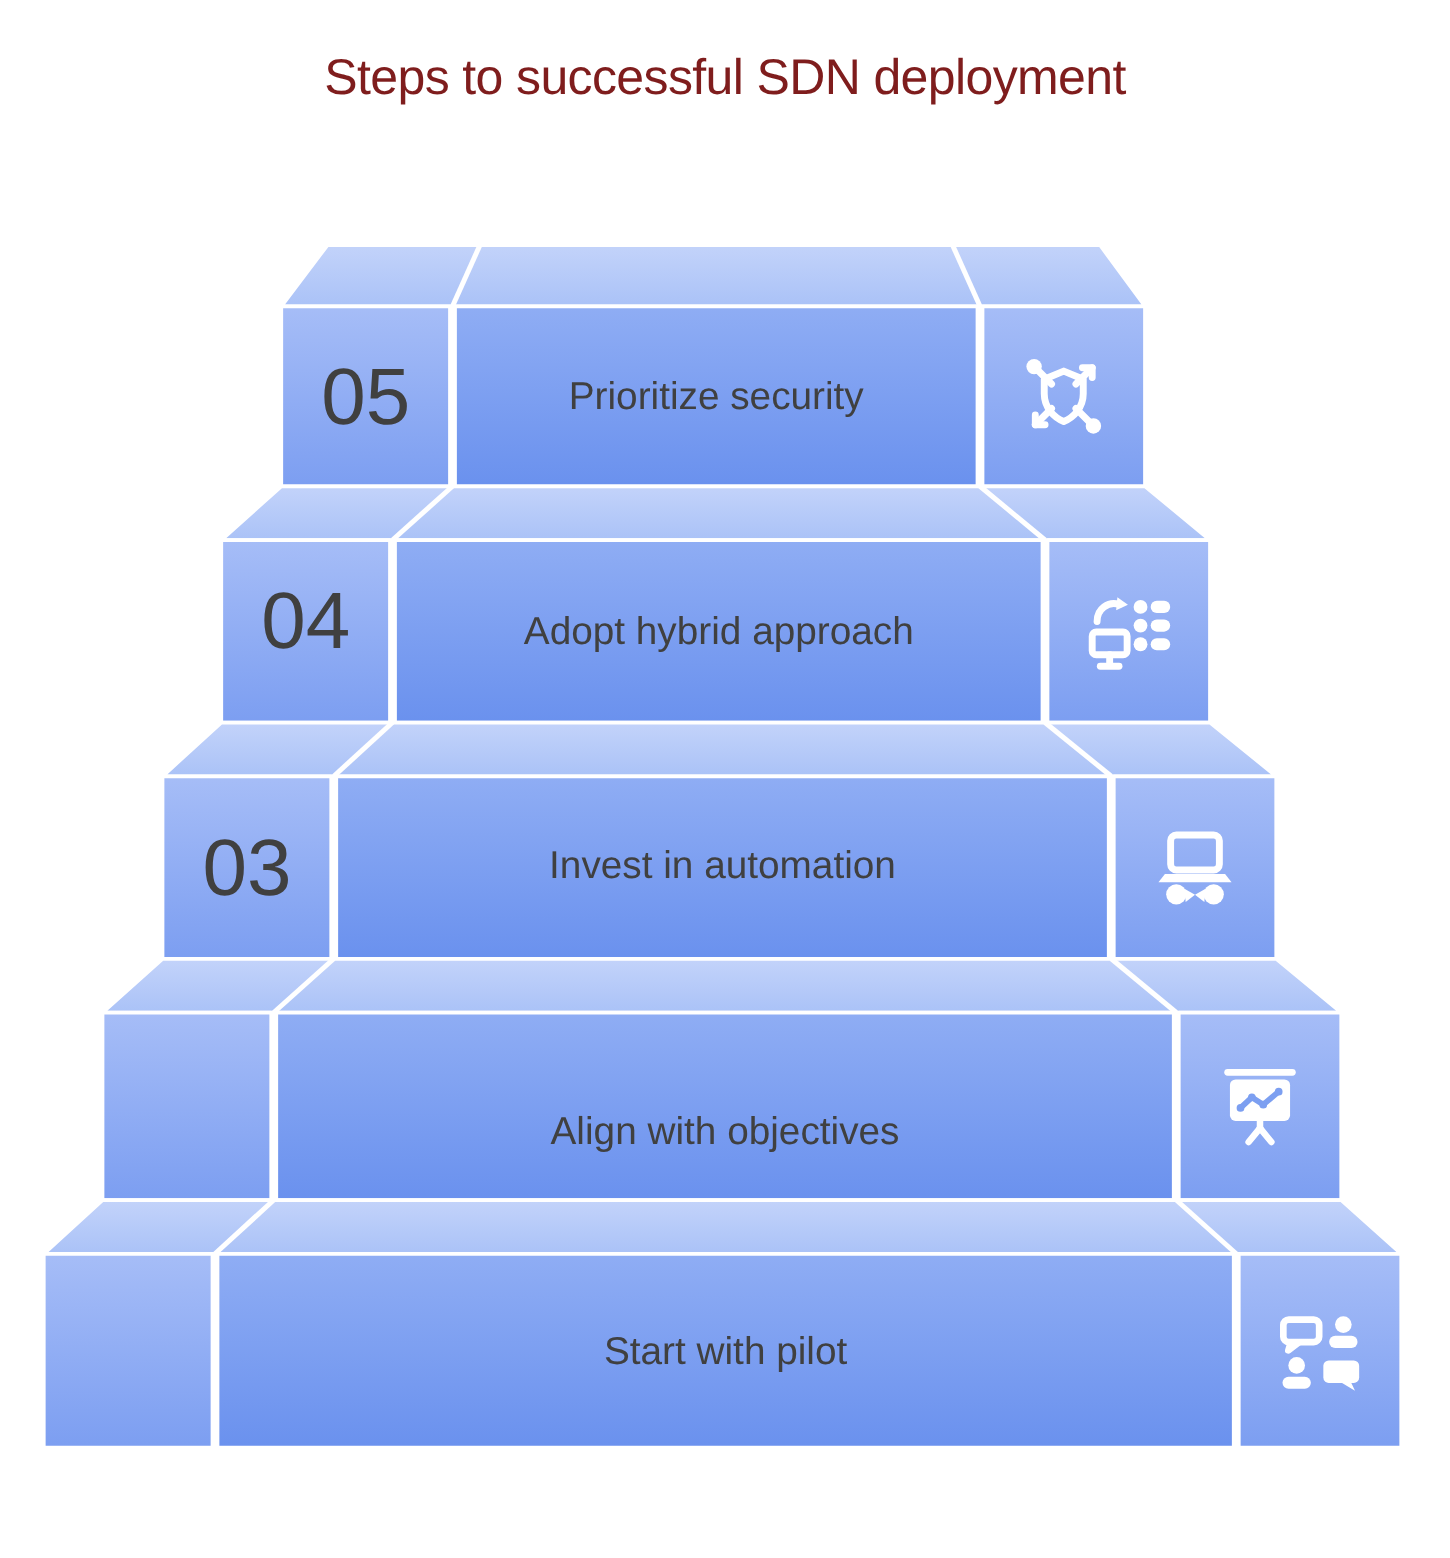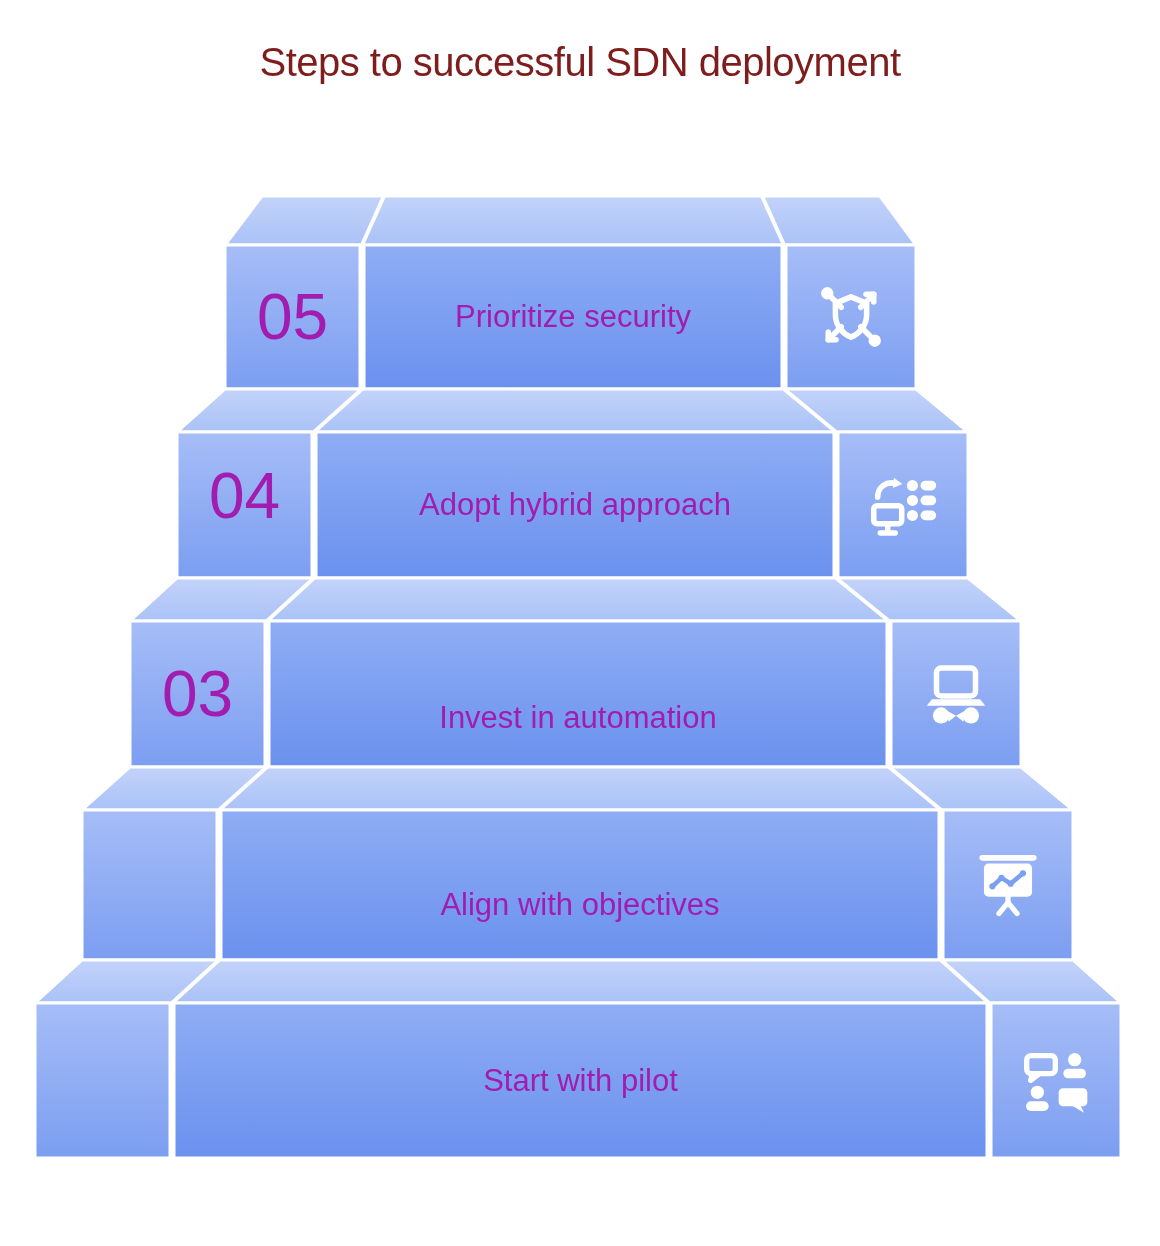--- a/index.html
+++ b/index.html
@@ -15,21 +15,21 @@
     left:0; top:40px; width:100%;
     text-align:center;
     font-size:40px; font-weight:400;
     color:#7f1d1d;
     letter-spacing:-0.5px;
   }
   svg.stairs{position:absolute;left:0;top:0;}
   .cell{
     position:absolute;
     display:flex; align-items:center; justify-content:center;
-    color:#a21caf;
+    color:#404040;
   }
   .num{ font-size:64px; font-weight:400; }
   .lbl{ font-size:31px; font-weight:400; }
   .icon-cell svg{ display:block; }
 </style>
 </head>
 <body>
 
 <div class="stage">
 
@@ -134,21 +134,21 @@
           <rect x="17.4" y="4.5" width="4.8" height="3" rx="1.5"></rect>
         <circle cx="14.9" cy="10.6" r="1.7"></circle>
           <rect x="17.4" y="9.1" width="4.8" height="3" rx="1.5"></rect>
         <circle cx="14.9" cy="15.2" r="1.7"></circle>
           <rect x="17.4" y="13.7" width="4.8" height="3" rx="1.5"></rect>
       </g>
     </svg>
   </div>
 
   <div class="cell num" style="left:130px;top:621px;width:135px;height:146px;">03</div>
-  <div class="cell lbl" style="left:269px;top:621px;width:618px;height:142px;margin-top:26px;">Invest in automation</div>
+  <div class="cell lbl" style="left:269px;top:621px;width:618px;height:142px;">Invest in automation</div>
   <div class="cell icon-cell" style="left:891px;top:621px;width:130px;height:146px;">
     <svg width="78" height="78" viewBox="0 0 24 24">
       <rect x="6" y="4" width="12" height="8.6" rx="1.4" fill="none" stroke="#ffffff" stroke-width="1.7"></rect>
       <g fill="#ffffff">
         <path d="M4.6 13.6 H19.4 L21 15.6 H3 Z"></path>
         <circle cx="7.4" cy="18.6" r="2.5"></circle>
         <circle cx="16.6" cy="18.6" r="2.5"></circle>
         <path d="M9.4 17.2 L12 18.7 L9.7 20.5 Z"></path>
         <path d="M14.6 17.2 L12 18.7 L14.3 20.5 Z"></path>
       </g>

